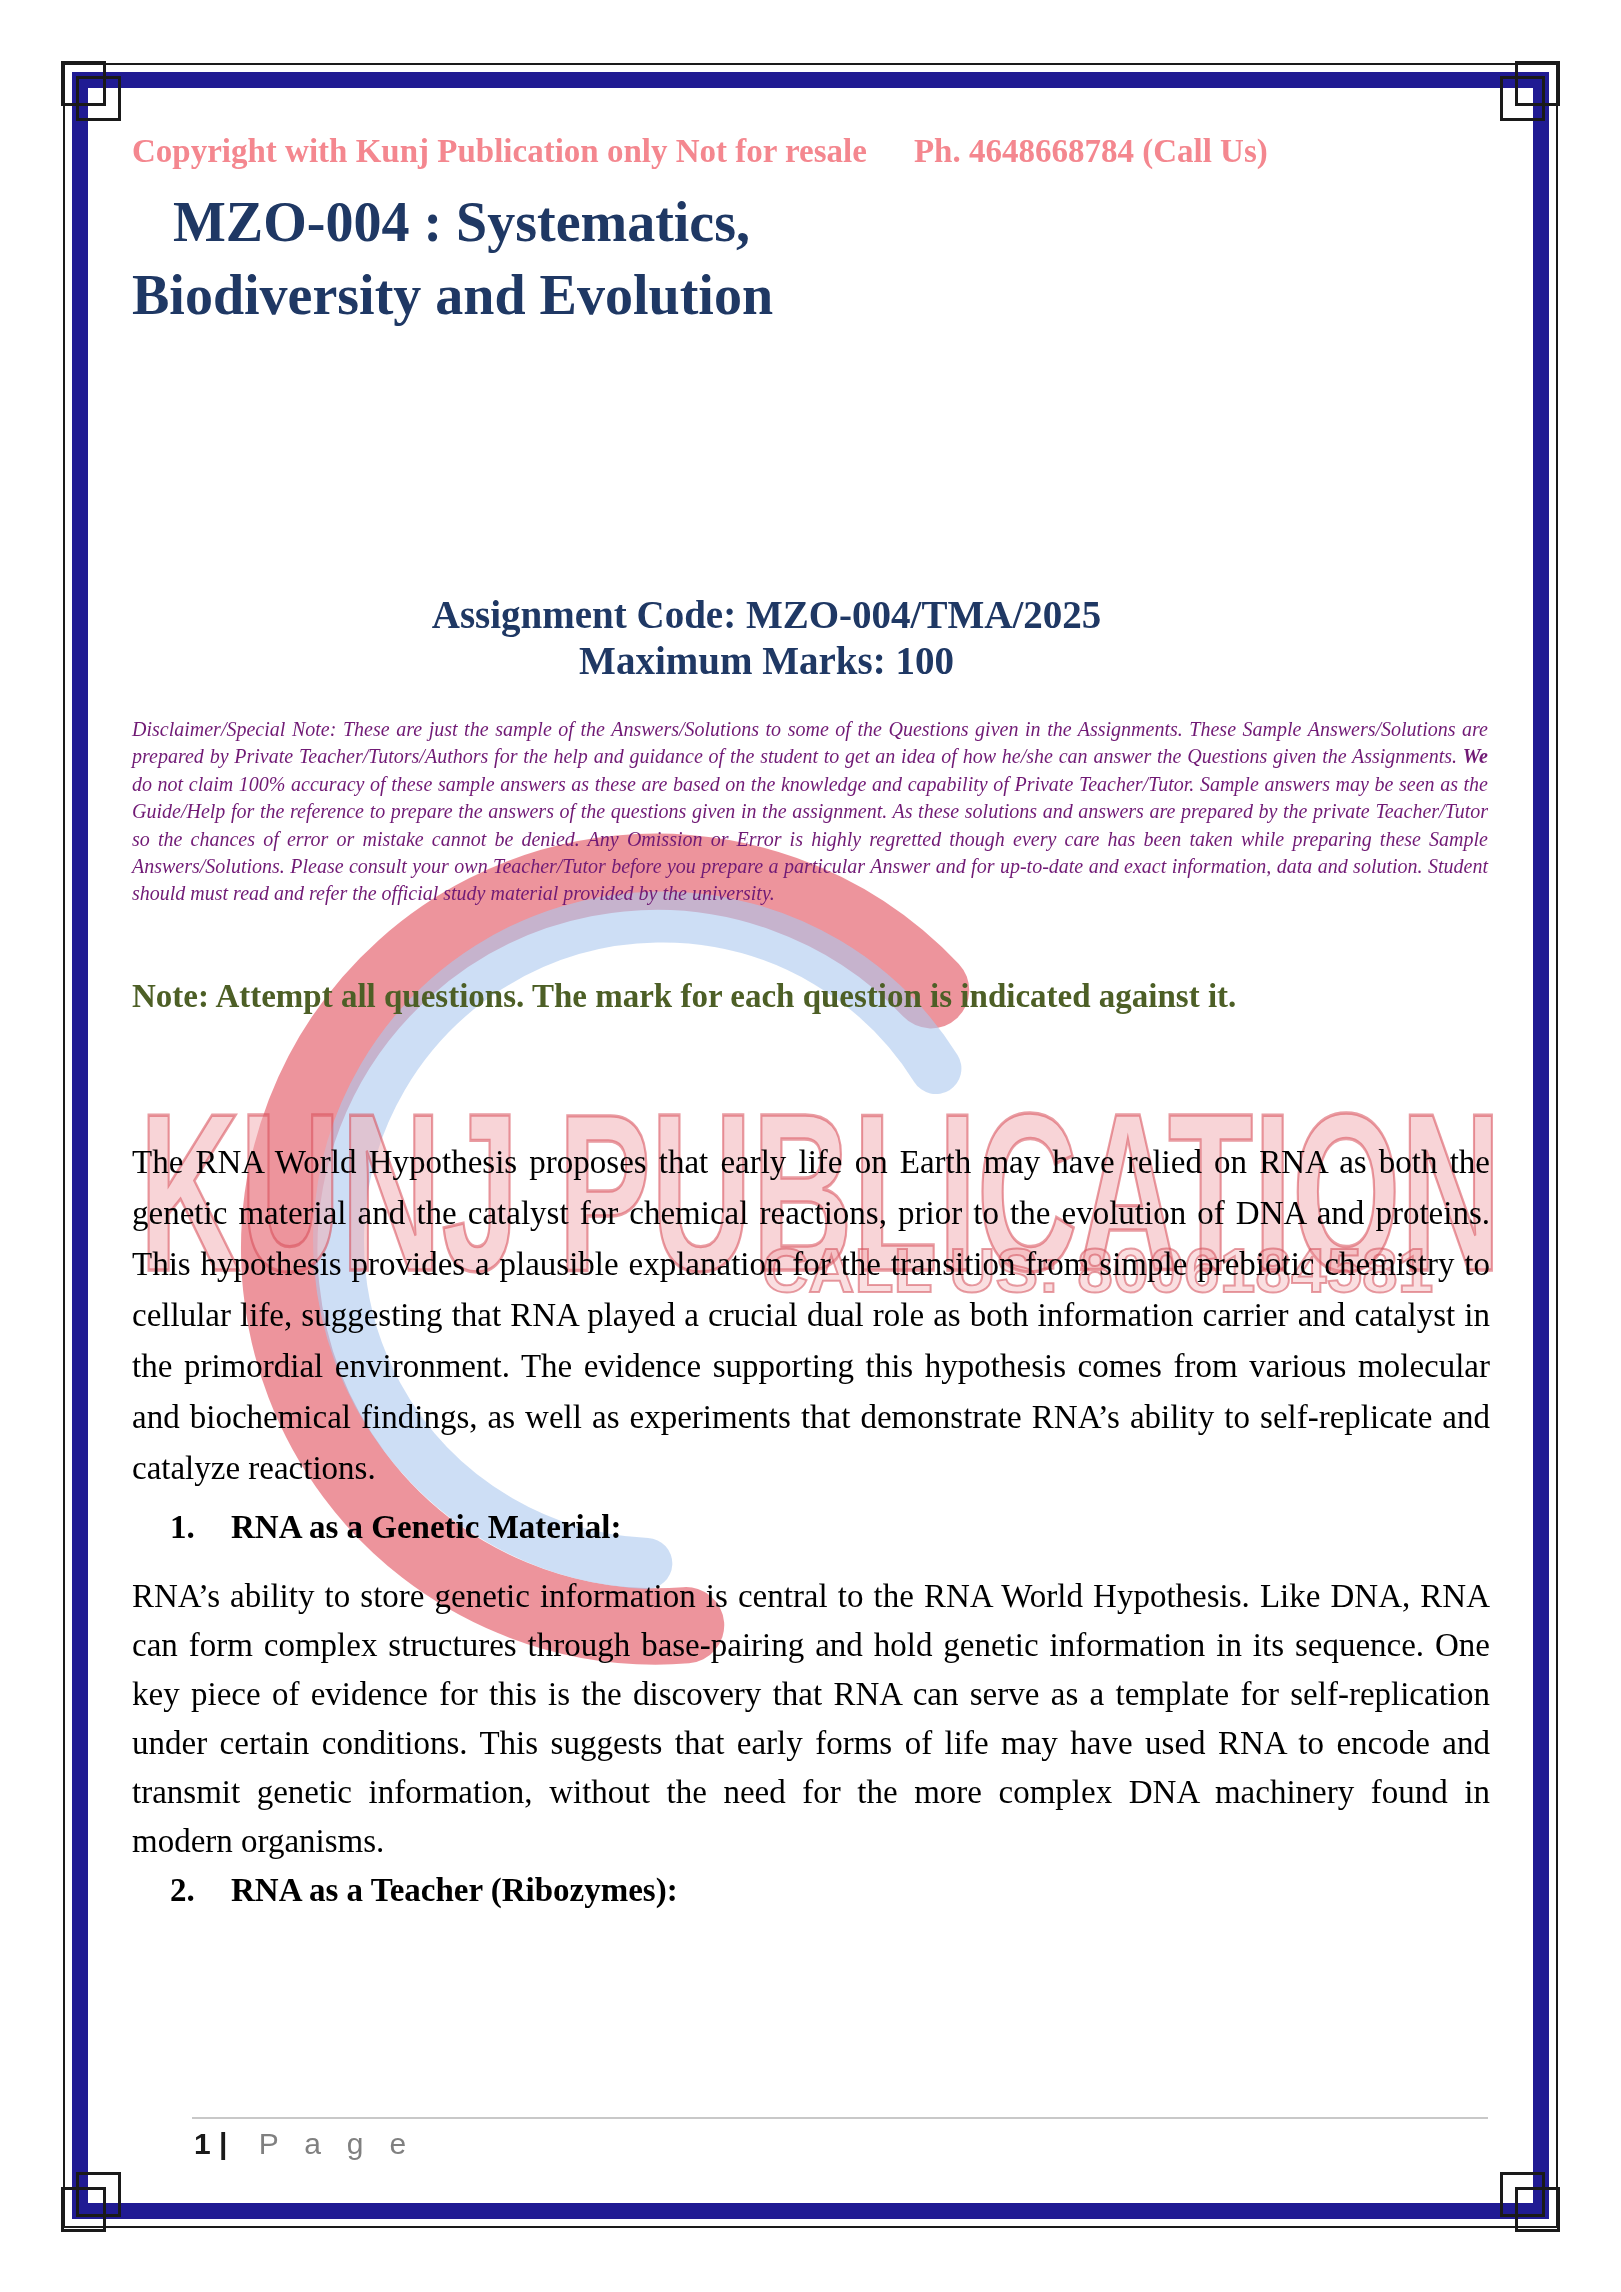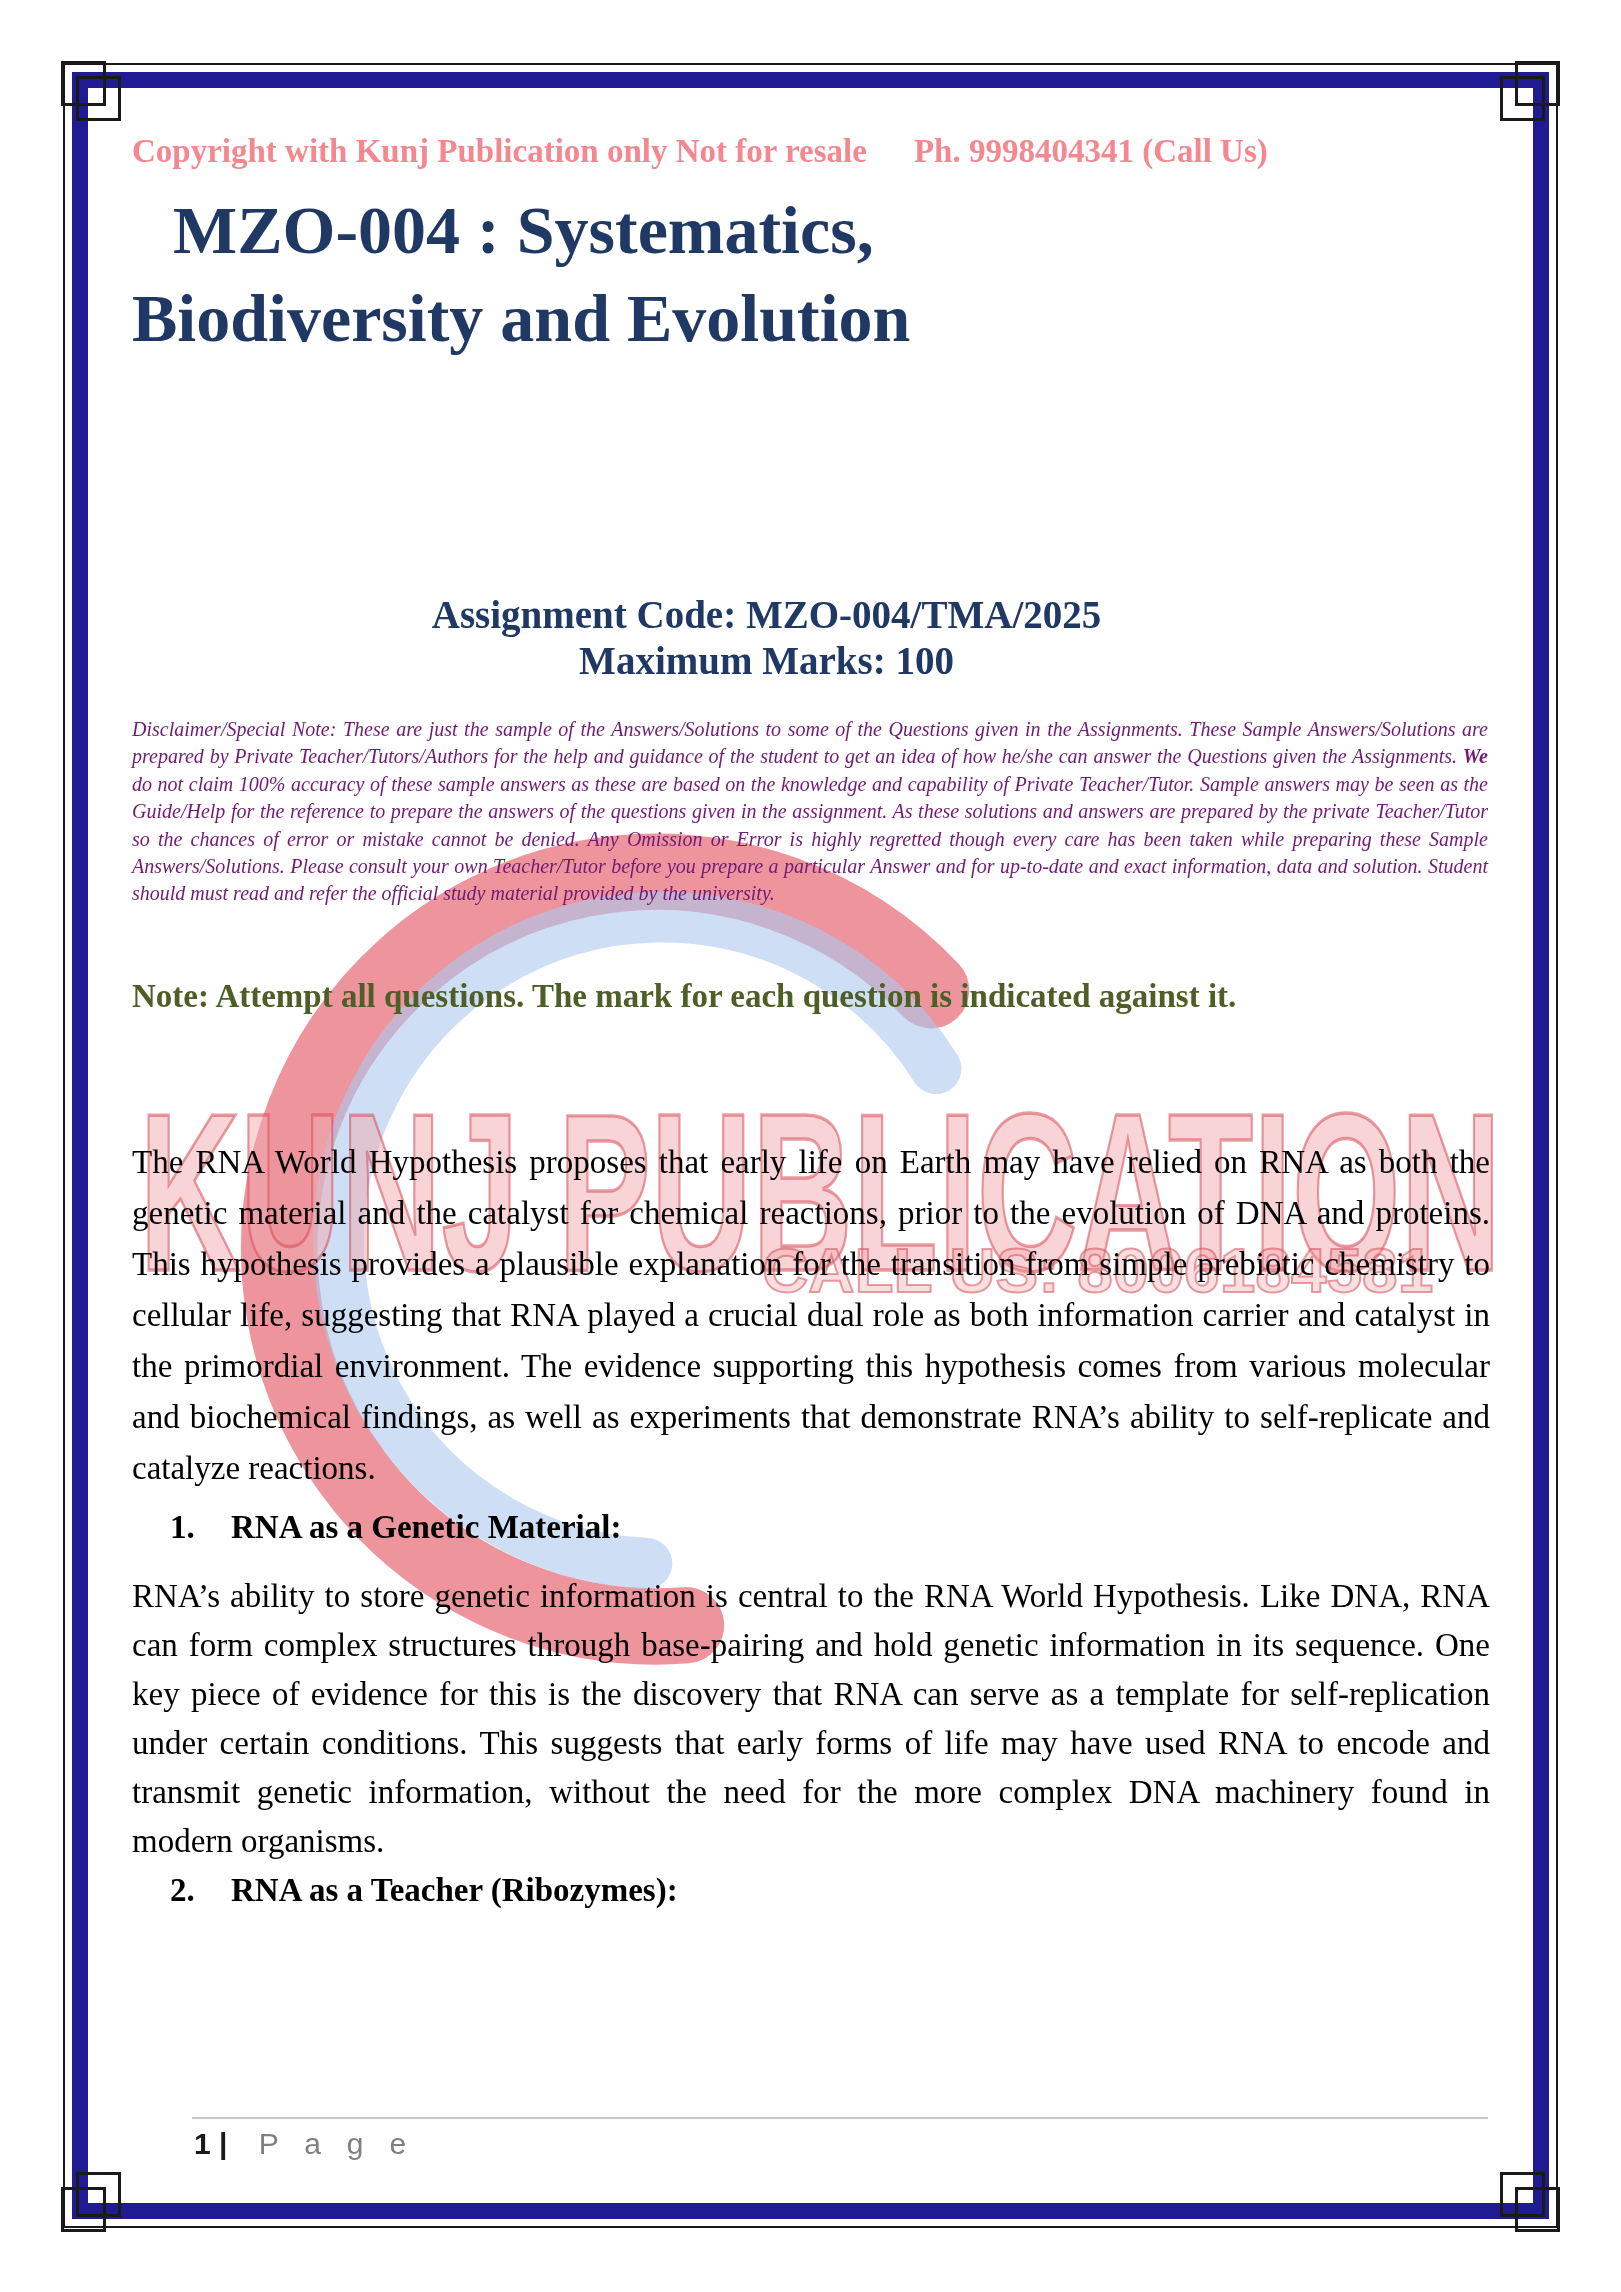--- a/index.html
+++ b/index.html
@@ -18,21 +18,21 @@
   .tr .a{right:61px;top:61px;} .tr .b{right:76px;top:76px;}
   .bl .a{left:61px;bottom:61px;} .bl .b{left:76px;bottom:76px;}
   .br .a{right:61px;bottom:61px;} .br .b{right:76px;bottom:76px;}
   
   .watermark-svg{position:absolute;left:0;top:0;width:1621px;height:2293px;z-index:1;pointer-events:none;}
   
   .content{position:absolute;left:0;top:0;width:1621px;height:1880px;z-index:2;text-decoration:underline;}
   .copyright{position:absolute;left:132px;top:133px;right:133px;display:flex;gap:47px;
     font-size:33px;font-weight:bold;color:#f4878f;}
   .doc-title{position:absolute;left:132px;top:186px;right:118px;
-    font-size:68px;font-weight:bold;color:#1f3864;line-height:1.3;}
+    font-size:56px;font-weight:bold;color:#1f3864;line-height:1.3;}
   .doc-title .l1{padding-left:41px;}
   .assign{position:absolute;left:132px;top:592px;right:220px;text-align:center;
     font-size:39px;font-weight:bold;color:#1f3864;line-height:1.18;}
   .disclaimer{position:absolute;left:132px;top:716px;right:133px;
     font-size:20px;font-style:italic;line-height:27.4px;text-align:justify;color:#701a75;}
   .disclaimer b{font-style:italic;}
   .note-line{position:absolute;left:132px;top:978px;right:133px;
     font-size:33px;font-weight:bold;color:#4d5f26;}
   .question{position:absolute;left:132px;top:1039px;right:131px;
     font-size:33px;font-weight:bold;color:#1b75bc;line-height:1.62;text-align:justify;}
@@ -79,21 +79,21 @@
     <path d="M 950 1010 A 385 385 0 1 0 700 1658" fill="none" stroke="#e2525f" stroke-width="78" stroke-linecap="round" opacity="0.62"></path>
     <path d="M 955 1090 A 330 330 0 1 0 660 1595" fill="none" stroke="#abc8ee" stroke-width="52" stroke-linecap="round" opacity="0.60"></path>
     <text x="837" y="1296" text-anchor="middle" textLength="1390" lengthAdjust="spacingAndGlyphs" font-family="Liberation Sans, DejaVu Sans, sans-serif" font-weight="bold" font-size="230" fill="rgba(242,169,175,0.50)" stroke="rgba(215,75,86,0.55)" stroke-width="3.5">KUNJ PUBLICATION</text>
     <text x="1120" y="1318" text-anchor="middle" textLength="685" lengthAdjust="spacingAndGlyphs" font-family="Liberation Sans, DejaVu Sans, sans-serif" font-weight="bold" font-size="64" fill="rgba(238,150,156,0.30)" stroke="rgba(212,79,90,0.55)" stroke-width="2">CALL US: 8006184581</text>
   </svg>
 
   <div class="content">
 
     <div class="copyright">
       <span>Copyright with Kunj Publication only Not for resale</span>
-      <span>Ph. 9998404341 (Call Us)</span>
+      <span>Ph. 4648668784 (Call Us)</span>
     </div>
 
     <div class="doc-title">
       <div class="l1">MZO-004 : Systematics,</div>
       <div class="l2">Biodiversity and Evolution</div>
     </div>
 
     <div class="assign">
       <div>Assignment Code: MZO-004/TMA/2025</div>
       <div>Maximum Marks: 100</div>

